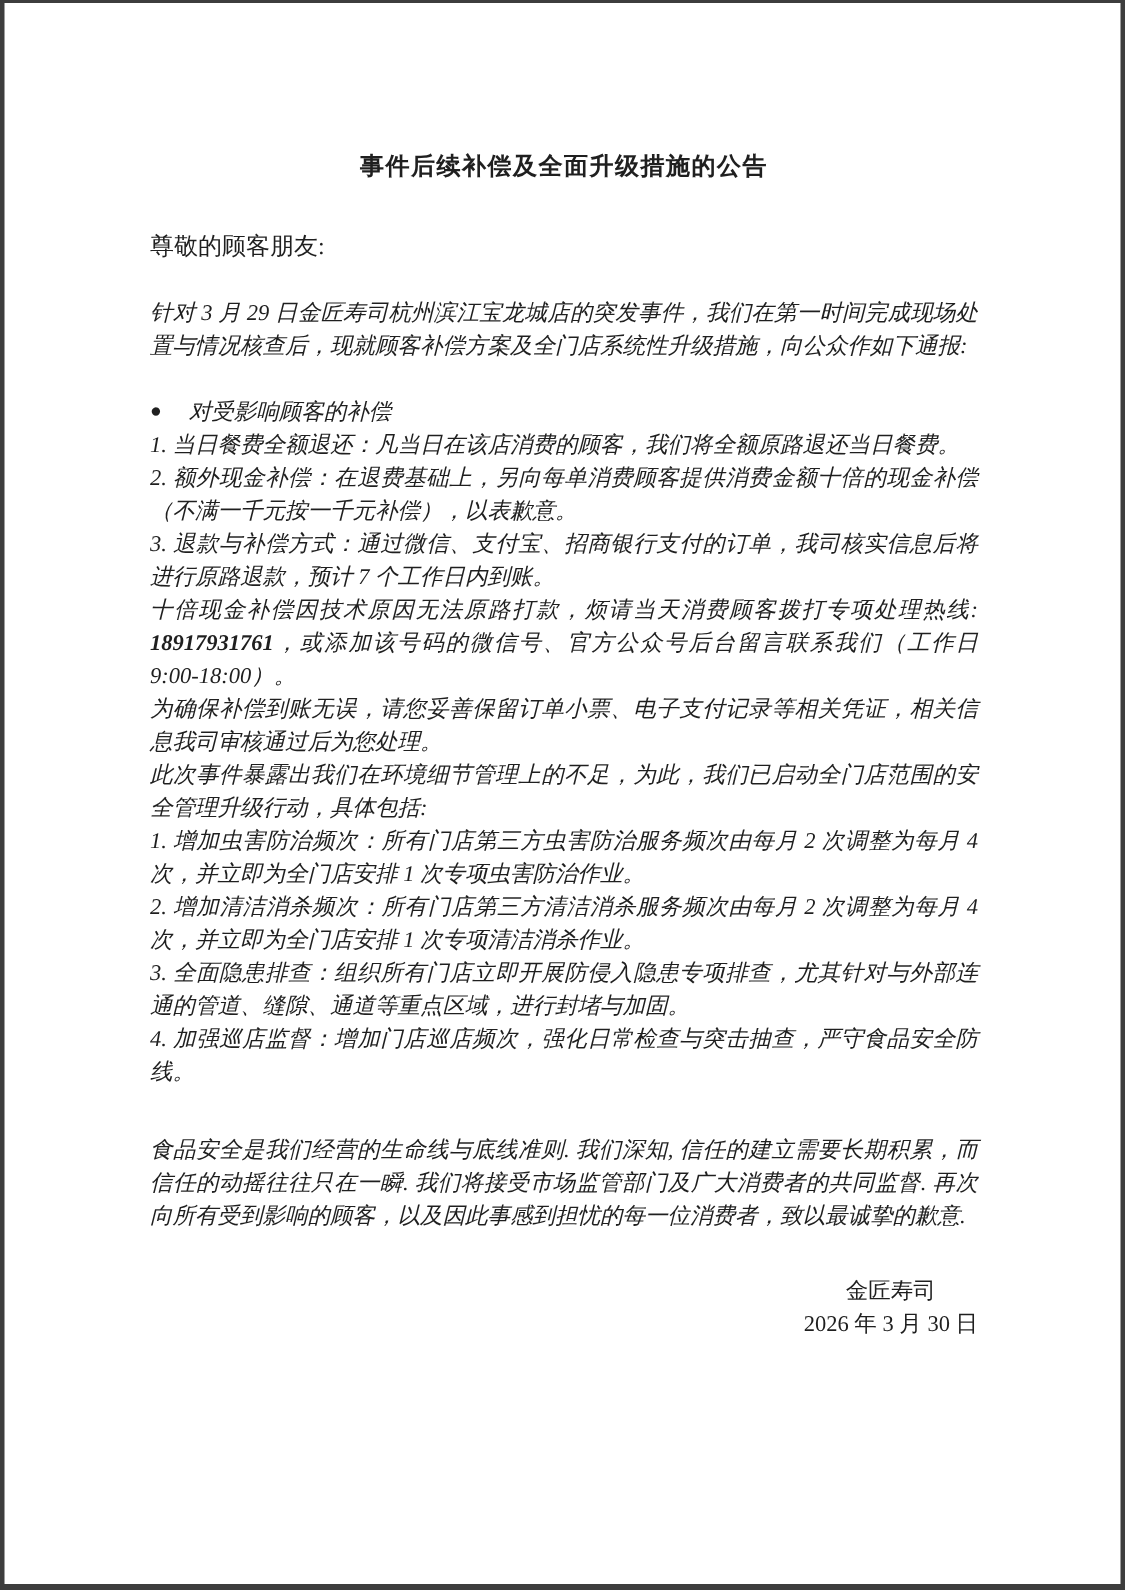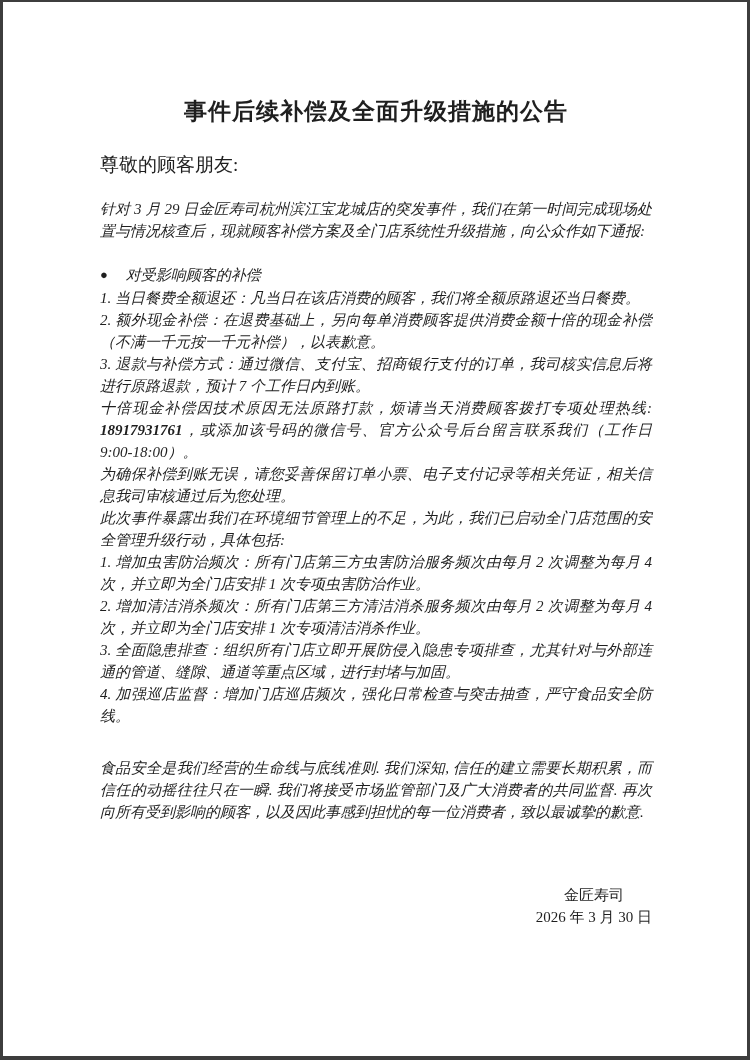--- a/index.html
+++ b/index.html
@@ -18,29 +18,29 @@
     border-width: 2px 3px 4px 3px;
     overflow: hidden;
     font-family: "Liberation Serif", "DejaVu Serif", serif;
     color: var(--text-color, #1f1f1f);
   }
   .content {
     padding: 95px 95px 0 97px;
   }
   .doc-title {
     margin: 0 0 27px 0;
-    font-size: 23px;
+    font-size: 16px;
     line-height: 30px;
     font-weight: bold;
     text-align: center;
     letter-spacing: 1px;
   }
   .greeting {
     margin: 0;
-    font-size: 19px;
+    font-size: 16px;
     line-height: 22px;
   }
   .blocks p.block {
     margin: 0;
     font-size: 15px;
     line-height: 22px;
     text-align: justify;
     text-justify: inter-ideograph;
     font-style: italic;
   }
@@ -64,21 +64,20 @@
     text-align: right;
   }
   .signature .sig-inner {
     display: inline-block;
     text-align: center;
     font-size: 15px;
     line-height: 22px;
   }
   .signature .sig-name {
     display: block;
-    margin-top: 33px;
   }
   .signature .sig-date {
     display: block;
   }
 </style>
 </head>
 <body>
 
 <div class="page" style="--page-bg: #ffffff; --frame-color: #3d3d3d; --text-color: #1f1f1f;">
   <div class="content">

